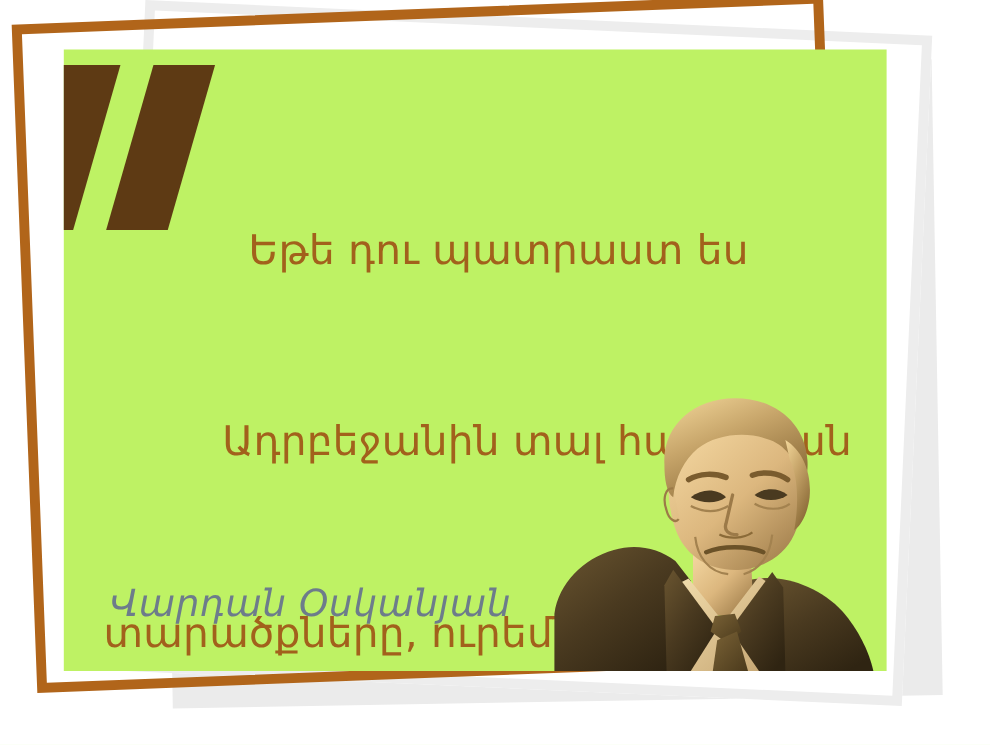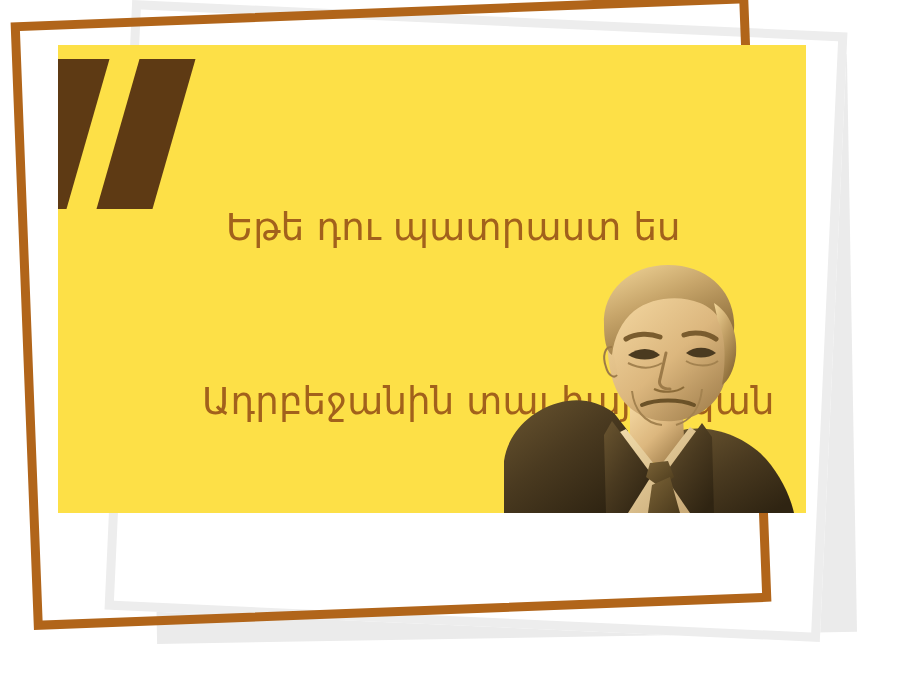--- a/index.html
+++ b/index.html
@@ -59,22 +59,22 @@
     border: 9px solid #b1651a;
     transform: rotate(-2.2deg);
   }
 
   
   #quote-card {
     position: absolute;
     left: 58px;
     top: 45px;
     width: 748px;
-    height: 468px;
-    background: #fde047;
+    height: 565px;
+    background: #bef264;
     overflow: hidden;
   }
 
   
   #quote-mark {
     position: absolute;
     left: -44px;
     top: 14px;
     width: 190px;
     height: 150px;

